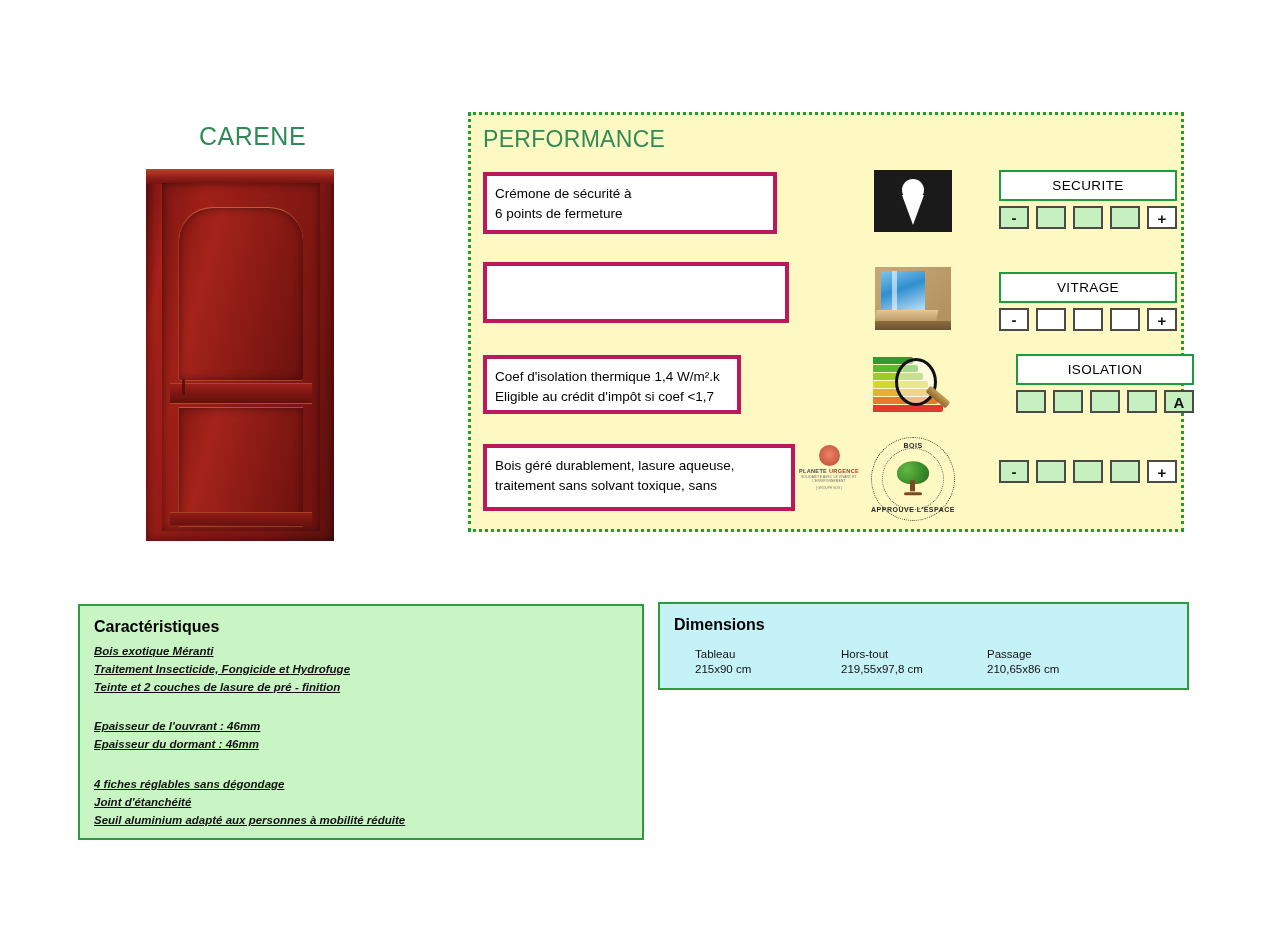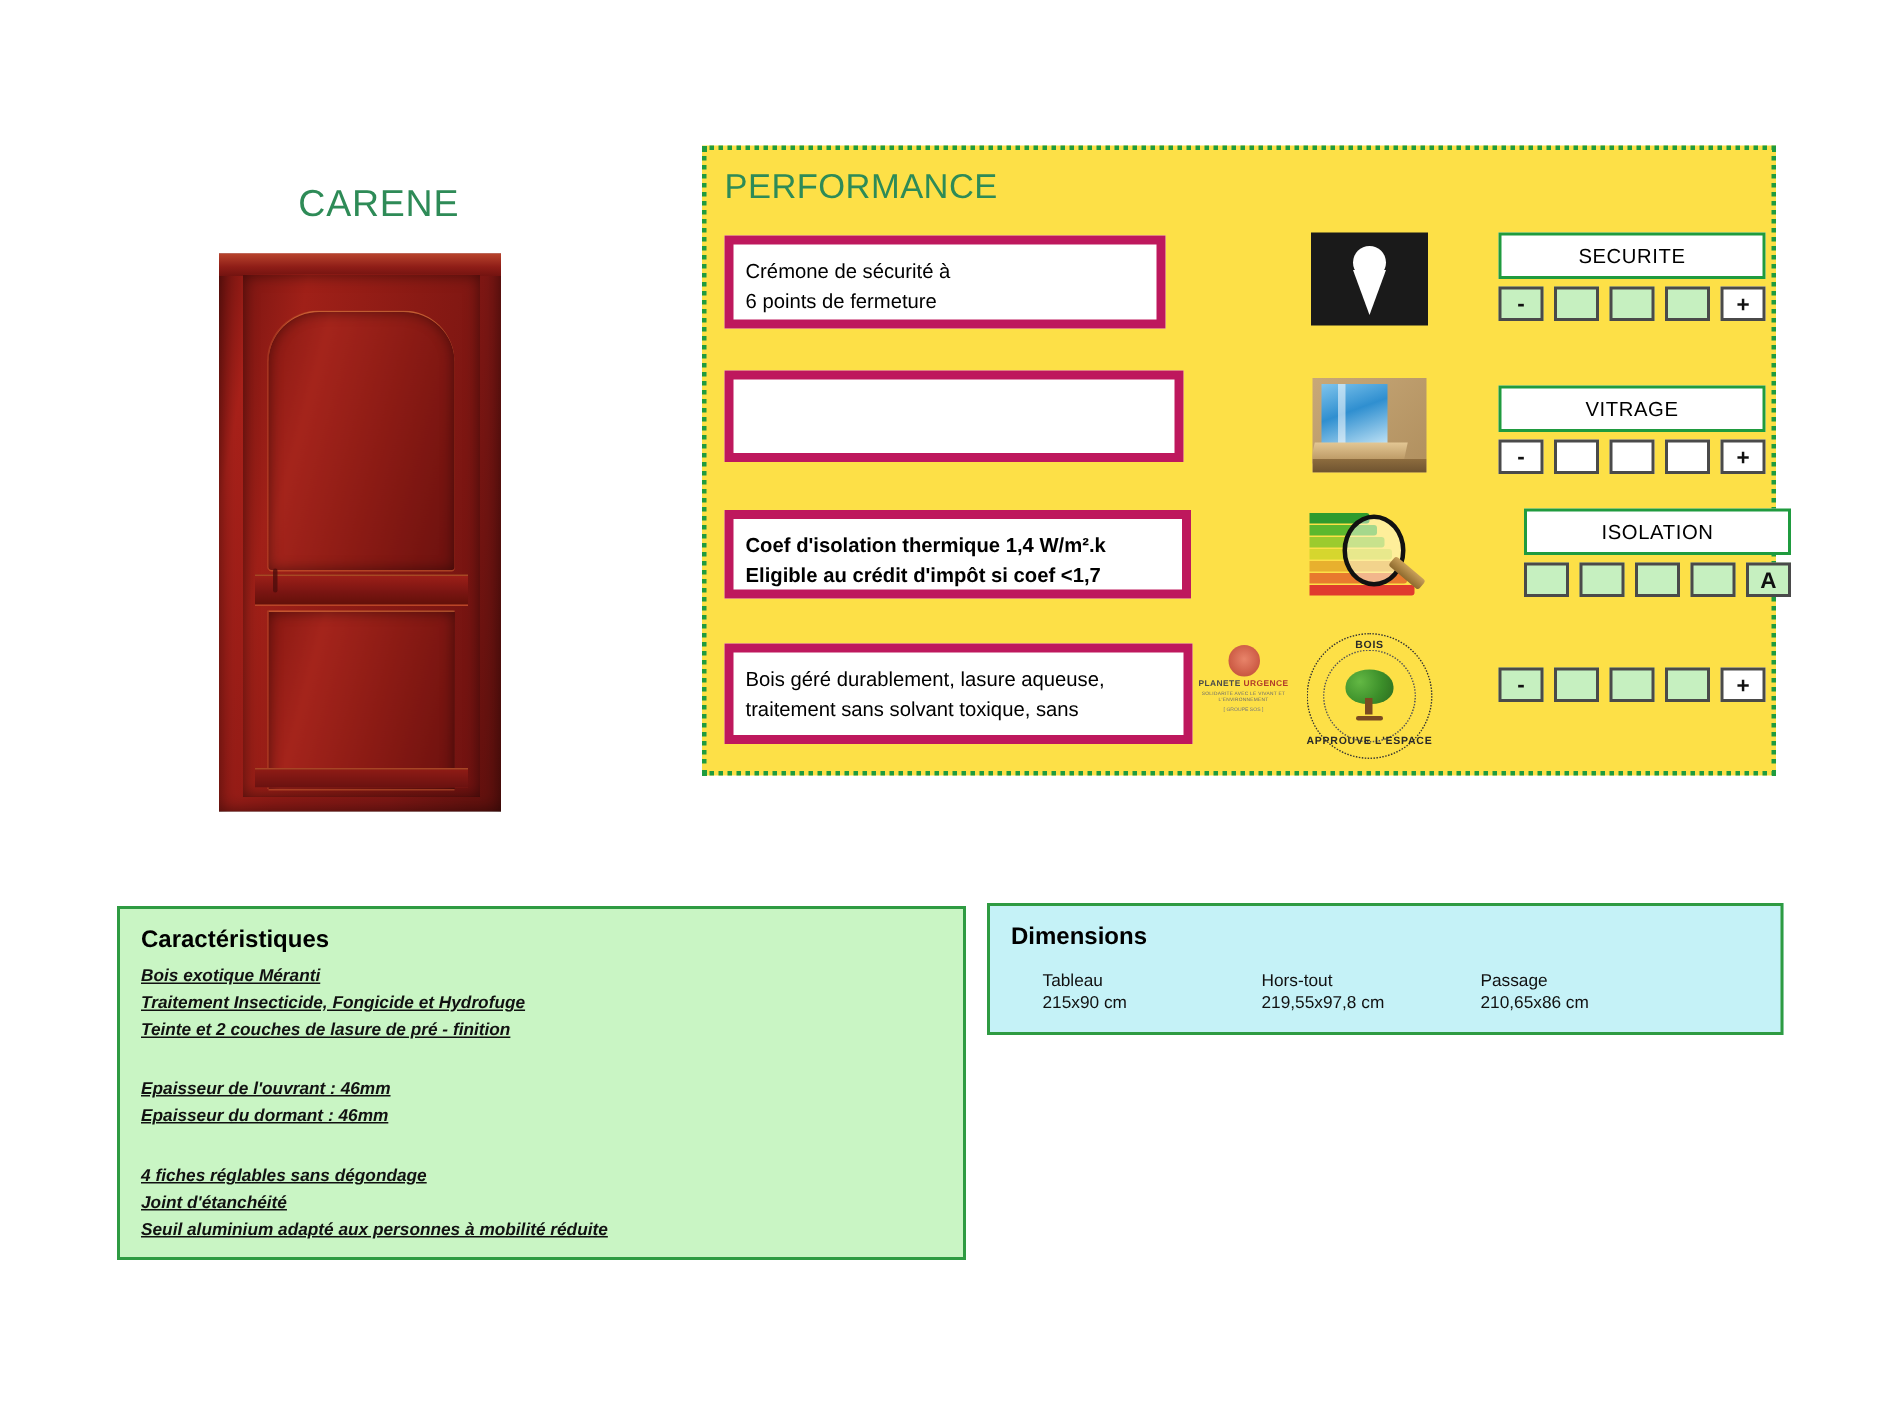--- a/index.html
+++ b/index.html
@@ -91,48 +91,48 @@
     left: 20px; top: 196px;
     width: 3px; height: 16px;
     background: #4d0d0b;
     border-radius: 2px;
     opacity: .8;
   }
 
   
   .performance-panel {
     position: absolute;
-    left: 468px; top: 97px;
+    left: 468px; top: 112px;
     width: 716px; height: 420px;
     border: 3px dotted #1f9b3f;
     box-sizing: border-box;
-    background: #fde047;
+    background: #fef9c3;
   }
   .performance-heading {
     position: absolute;
     left: 12px; top: 11px;
     font-size: 23px;
     color: #2e8b57;
     letter-spacing: .3px;
   }
 
   
   .desc-box {
     position: absolute;
-    border: 6px solid #be185d;
+    border: 4px solid #be185d;
     box-sizing: border-box;
     background: #ffffff;
     padding: 8px 0 0 8px;
     font-size: 13.5px;
     color: #000000;
     line-height: 1.45;
   }
   .desc-box.b1 { left: 12px;  top: 57px;  width: 294px; height: 62px; }
   .desc-box.b2 { left: 12px;  top: 147px; width: 306px; height: 61px; }
-  .desc-box.b3 { left: 12px;  top: 240px; width: 311px; height: 59px; font-weight: bold; }
+  .desc-box.b3 { left: 12px;  top: 240px; width: 258px; height: 59px; }
   .desc-box.b4 { left: 12px;  top: 329px; width: 312px; height: 67px; }
   .desc-line { white-space: nowrap; }
   .desc-box.b4 .desc-line { white-space: normal; }
 
   
   .icon-slot {
     position: absolute;
   }
   .icon-keyhole {
     left: 403px; top: 55px;

